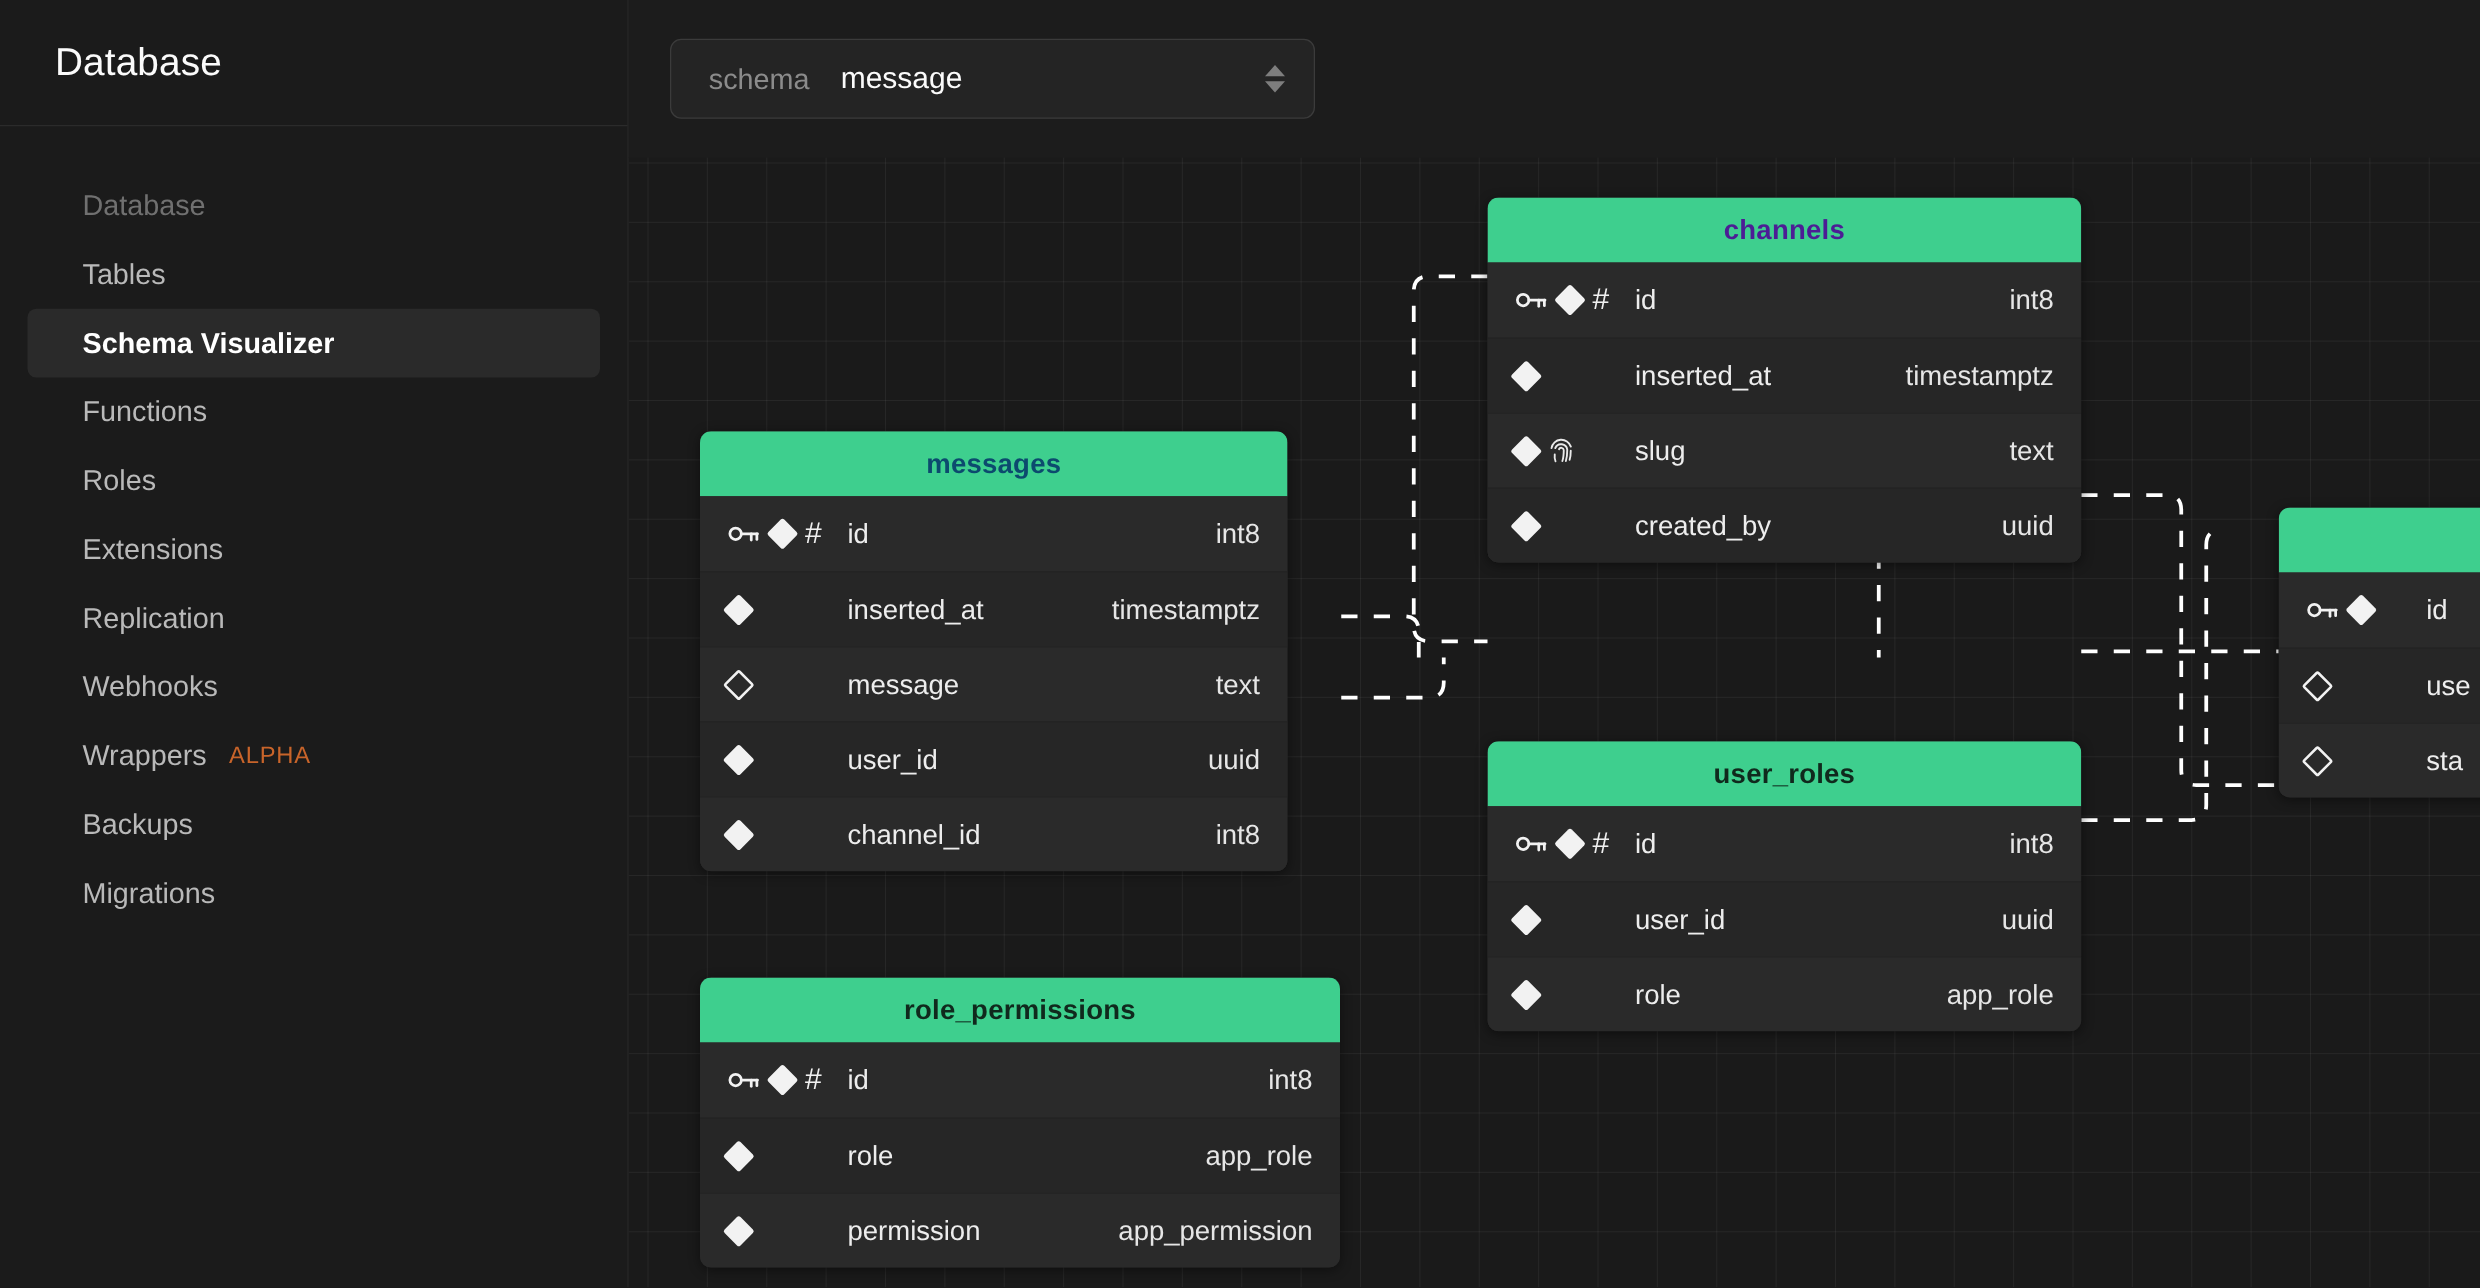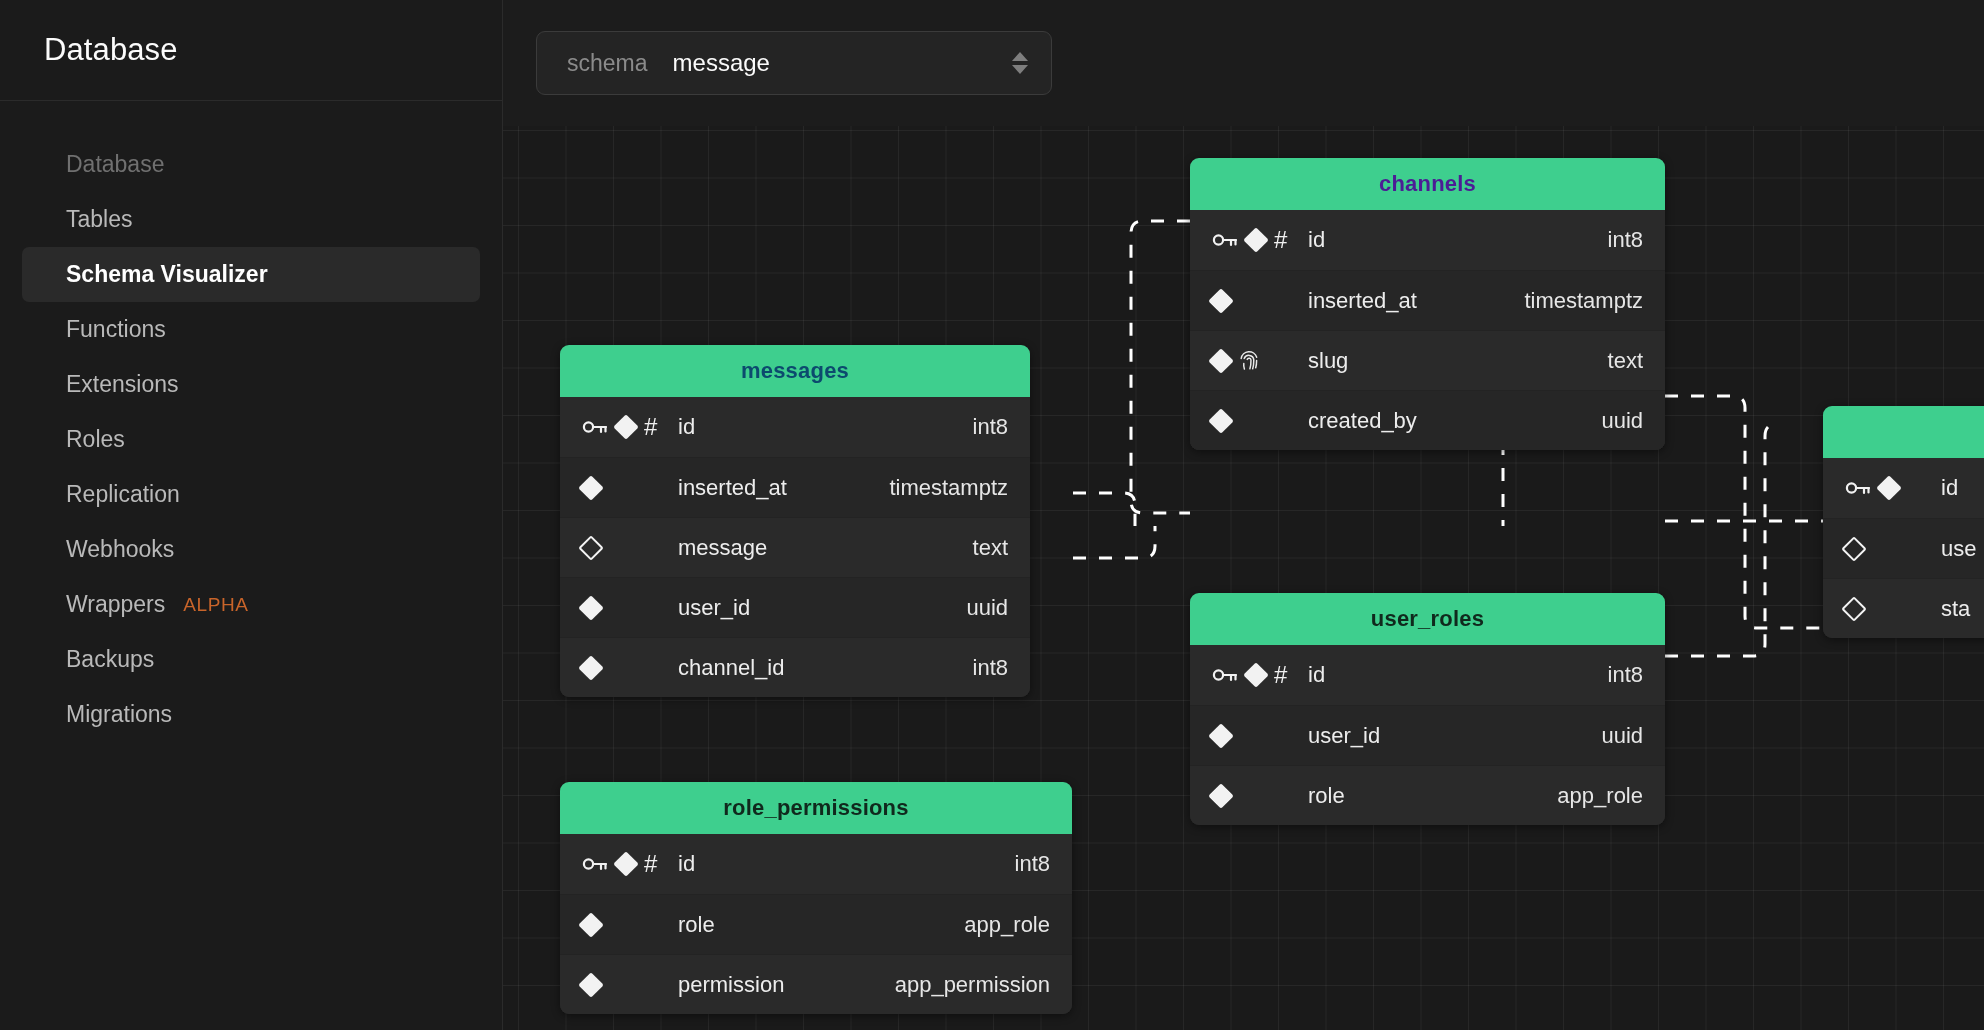--- a/index.html
+++ b/index.html
@@ -178,24 +178,24 @@
         <div class="nav-item">
           <span>Tables</span>
         </div>
         <div class="nav-item active">
           <span>Schema Visualizer</span>
         </div>
         <div class="nav-item">
           <span>Functions</span>
         </div>
         <div class="nav-item">
+          <span>Roles</span>
+        </div>
+        <div class="nav-item">
           <span>Extensions</span>
-        </div>
-        <div class="nav-item">
-          <span>Roles</span>
         </div>
         <div class="nav-item">
           <span>Replication</span>
         </div>
         <div class="nav-item">
           <span>Webhooks</span>
         </div>
         <div class="nav-item">
           <span>Wrappers</span>
           <span class="nav-badge">ALPHA</span>

